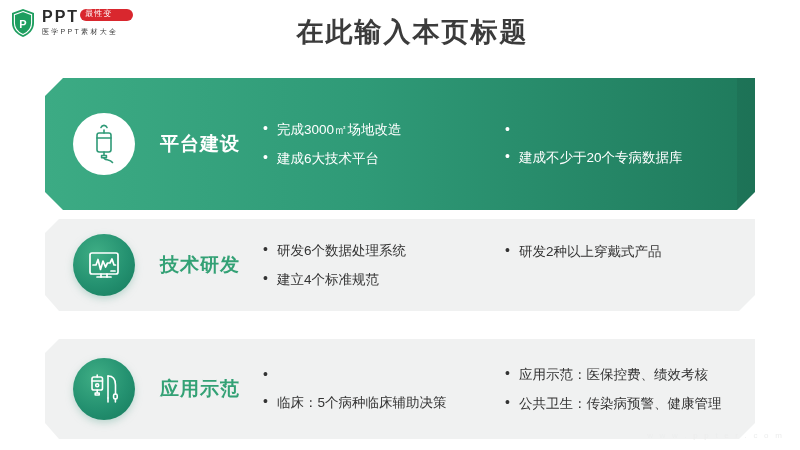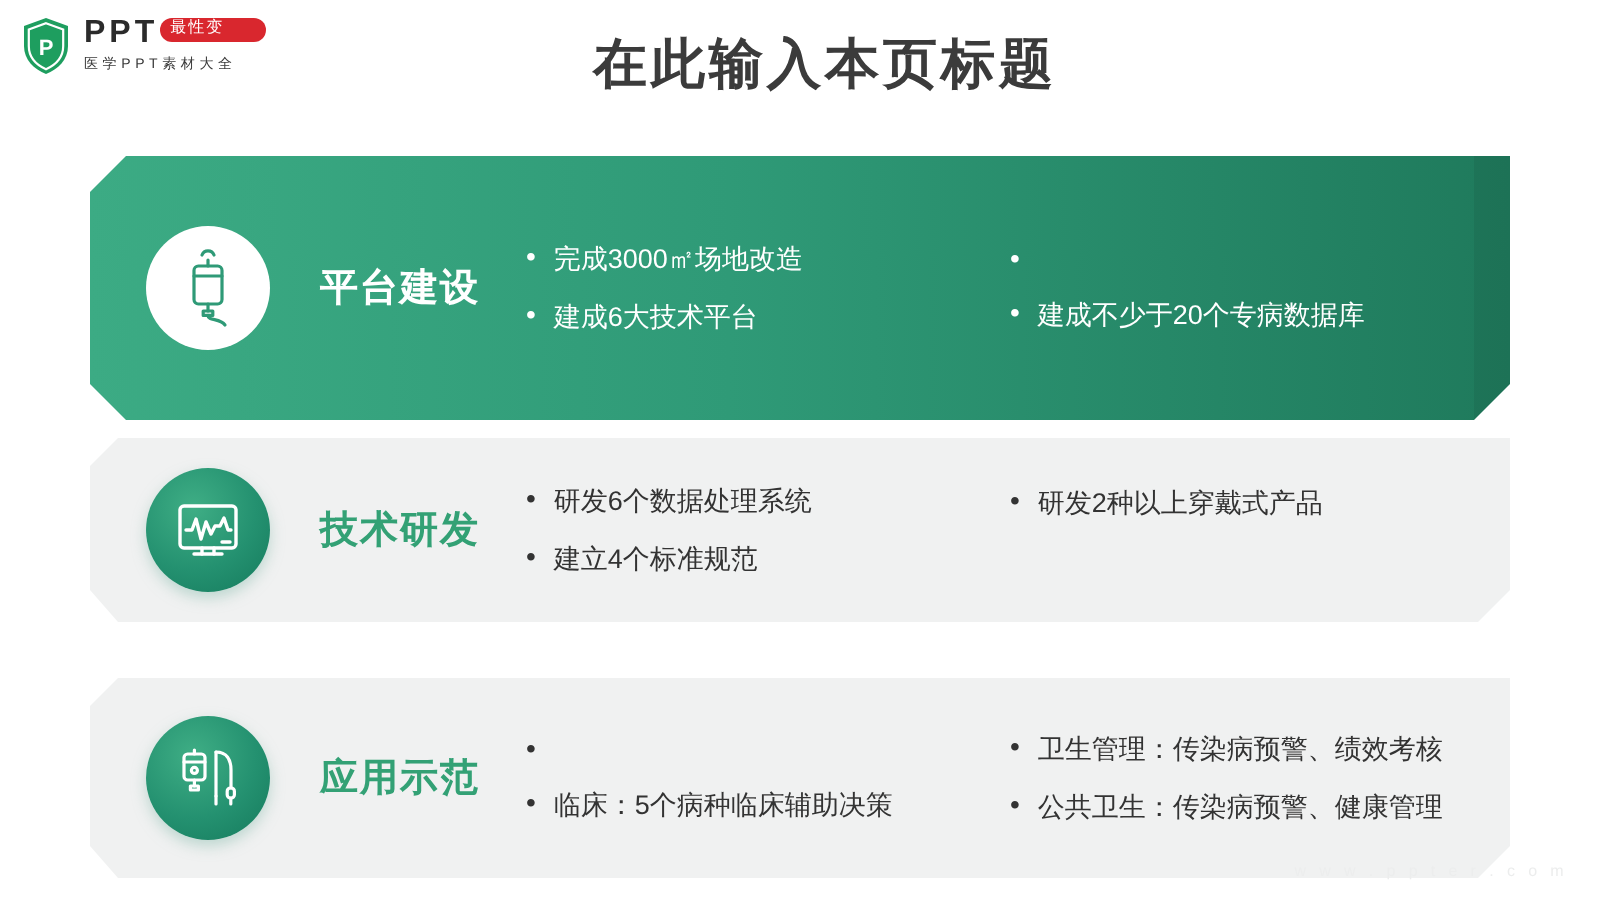--- a/index.html
+++ b/index.html
@@ -309,21 +309,21 @@
           <span class="dot">•</span>
         </div>
         <div class="bullet txt-dark">
           <span class="dot">•</span>
           <span>临床：5个病种临床辅助决策</span>
         </div>
       </div>
       <div class="bullet-col col-b">
         <div class="bullet txt-dark">
           <span class="dot">•</span>
-          <span>卫生管理：传染病预警、绩效考核</span>
+          <span>应用示范：医保控费、绩效考核</span>
         </div>
         <div class="bullet txt-dark">
           <span class="dot">•</span>
           <span>公共卫生：传染病预警、健康管理</span>
         </div>
       </div>
     </div>
   </div>
 
 </div>

